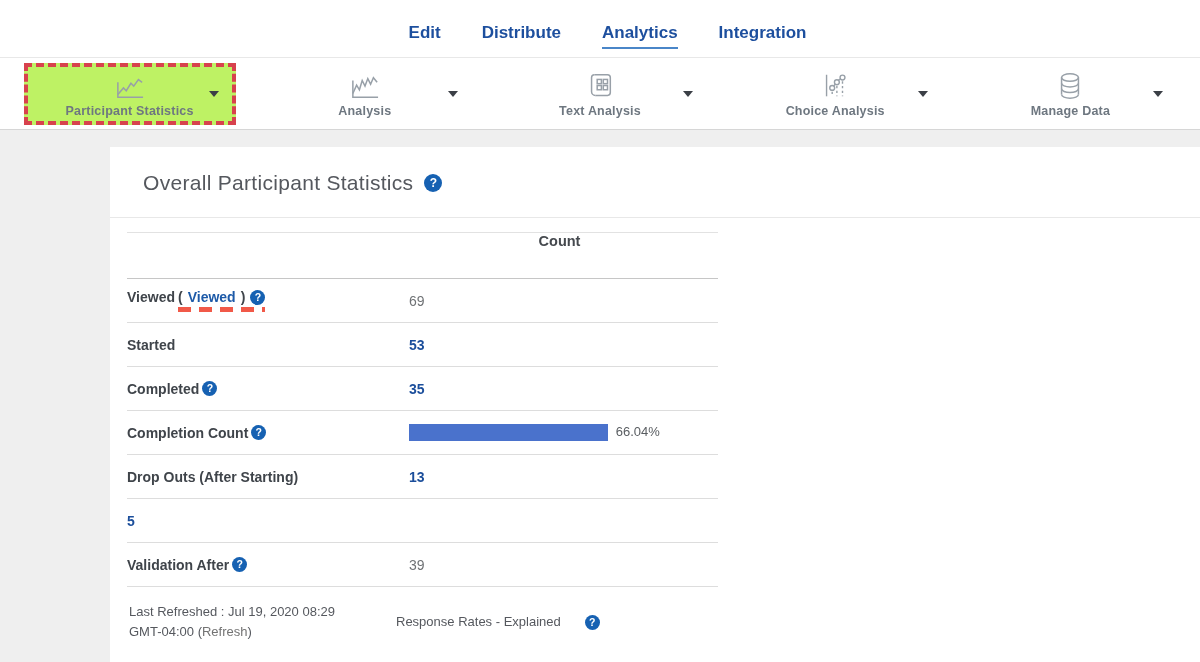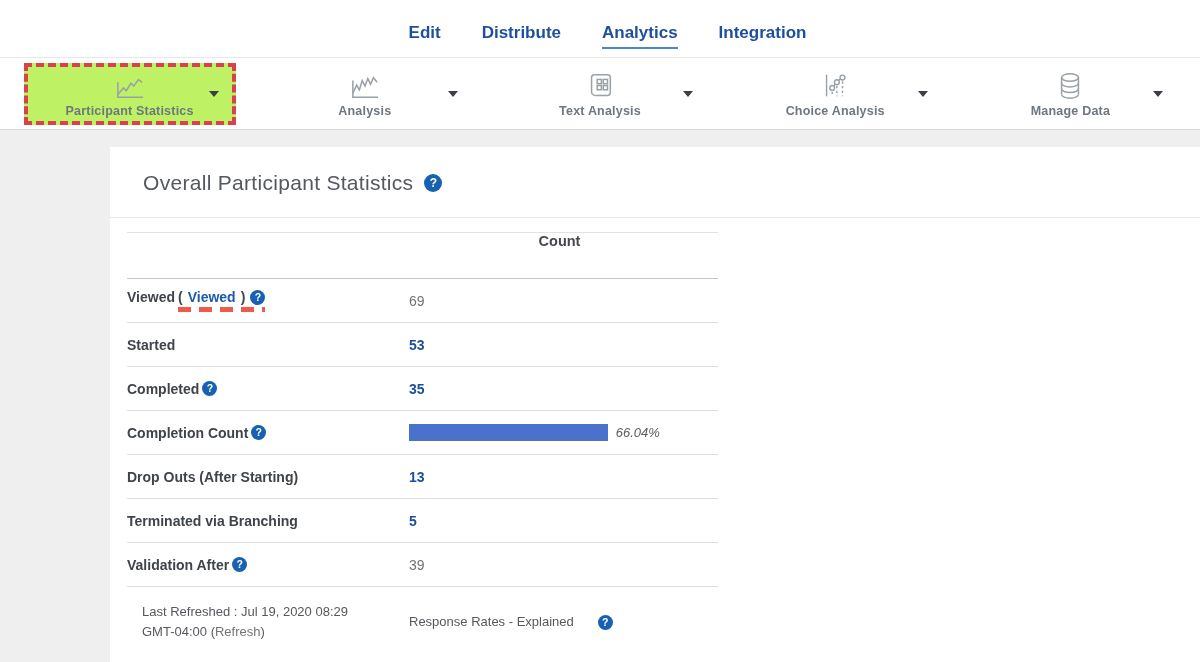--- a/index.html
+++ b/index.html
@@ -46,32 +46,32 @@
   .stats-table { width:591px; margin:14px 0 0 17px; border-top:1px solid #e2e2e2; }
   .thead { height:46px; border-bottom:1px solid #c6c6c6; display:flex; align-items:flex-start; }
   .count-col { margin-left:auto; width:309px; padding-right:8px; text-align:center;
     font-size:14.5px; font-weight:700; color:#45494e; }
   .trow { height:44px; display:flex; align-items:center; border-bottom:1px solid #dddddd; }
   .tlabel { flex:1; display:flex; align-items:flex-start; gap:3px;
     font-size:14px; font-weight:700; color:#3f444a; }
   .tval { width:309px; padding-right:8px; font-size:14px; }
   .tval.accent { color:#1b4e9b; font-weight:700; }
   .tval.muted { color:#6f7275; font-weight:400; }
-  .tval.bar-cell { display:flex; align-items:center; gap:8px; text-align:left;font-style:italic; }
+  .tval.bar-cell { display:flex; align-items:flex-start; gap:8px; text-align:left; }
   .bar-fill { height:17px; background:#4a72cc; }
   .bar-label { font-size:13px; color:#595d61; }
 
   .reset-group { display:inline-flex; align-items:center; gap:5px; padding-bottom:7px;
     background:repeating-linear-gradient(90deg,#f15948 0 13px,transparent 13px 21px)
       left bottom/100% 5px no-repeat; }
   .reset-link { color:#1d5aa8; font-weight:700; cursor:pointer; }
   .paren { color:#3f444a; font-weight:700; }
 
   
-  .tfooter { display:flex; margin-left:32px; padding-top:15px; font-size:13px;
+  .tfooter { display:flex; margin-left:19px; padding-top:15px; font-size:13px;
     color:#55585e; line-height:20px; }
   .refresh-block { width:267px; }
   .link { color:#737373; cursor:pointer; text-decoration:none; }
   .rr-block { display:flex; align-items:center; gap:24px; }
 </style>
 </head>
 <body>
 
 <div class="top-nav">
   <span class="nav-item">Edit</span>
@@ -214,23 +214,20 @@
       </div>
 
       <div class="trow">
         <div class="tlabel">
           <span>Drop Outs (After Starting)</span>
         </div>
         <div class="tval accent">13</div>
       </div>
 
       <div class="trow">
-        <div class="tlabel">
-          <span>Terminated via Branching</span>
-        </div>
         <div class="tval accent">5</div>
       </div>
 
       <div class="trow">
         <div class="tlabel">
           <span>Validation After</span>
           <span class="help">?</span>
         </div>
         <div class="tval muted">39</div>
       </div>

